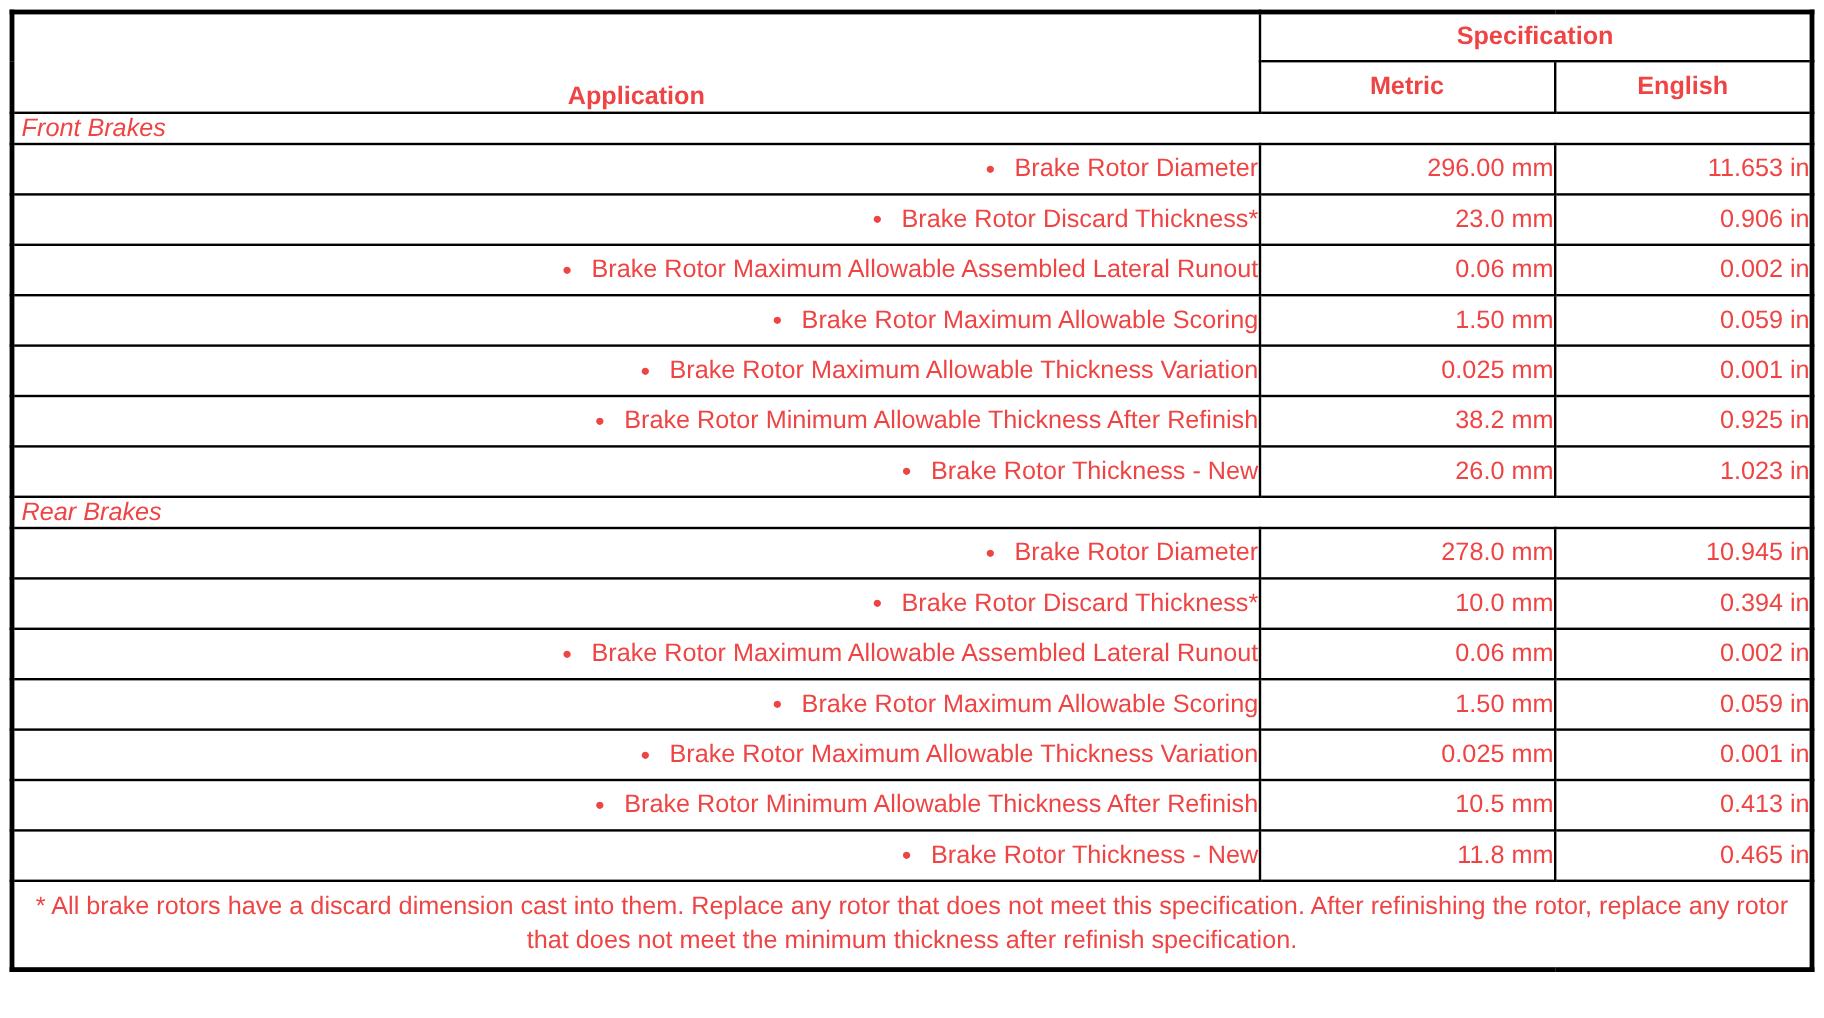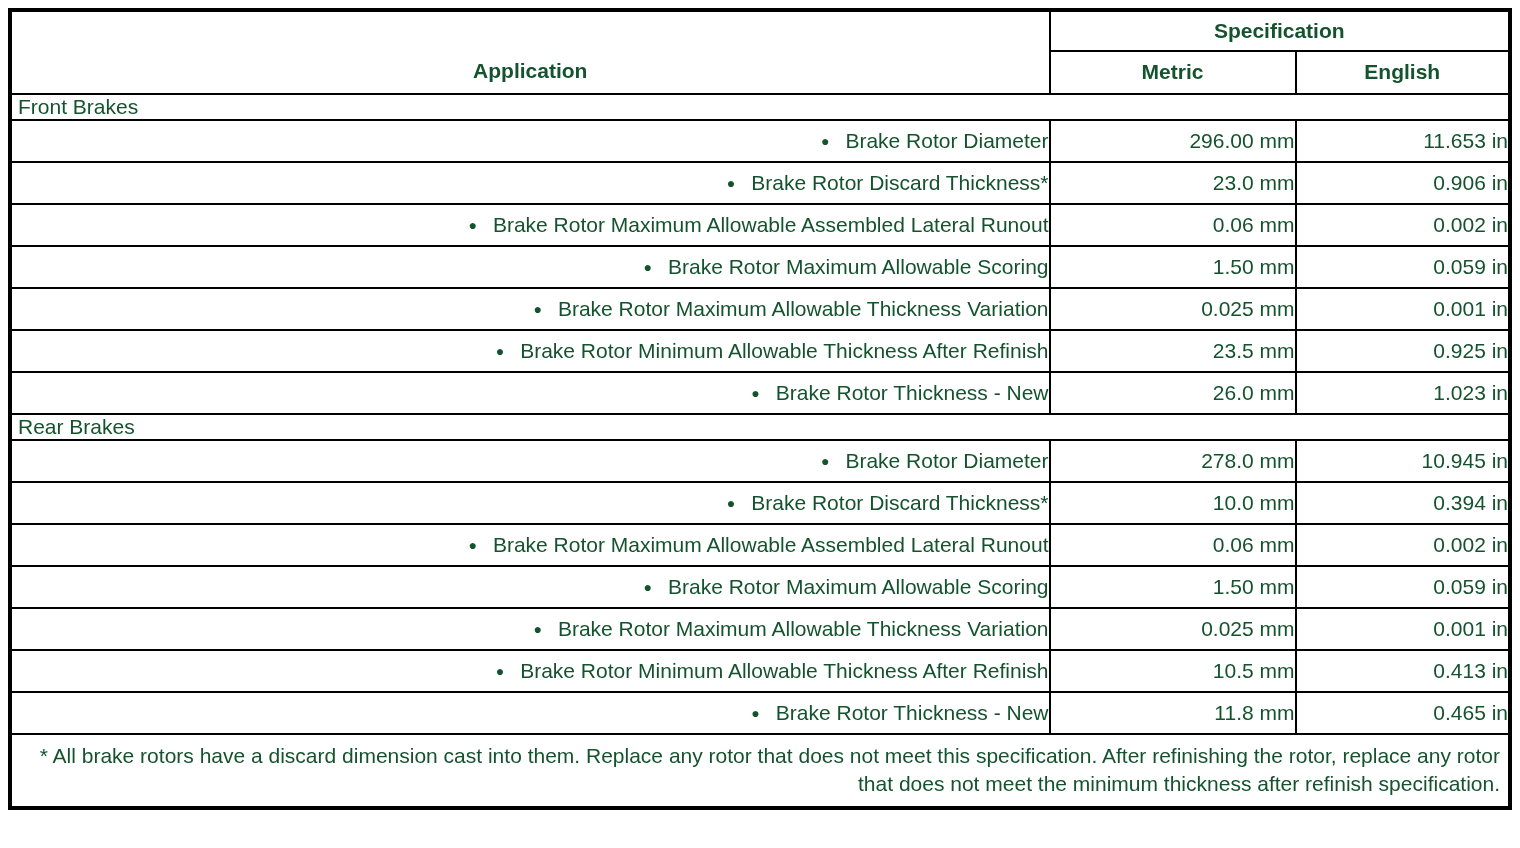--- a/index.html
+++ b/index.html
@@ -13,47 +13,47 @@
   }
   table.spec-table {
     width: 100%;
     border-collapse: collapse;
     border: 4px solid #000;
     table-layout: fixed;
   }
   th, td {
     border: 2px solid #000;
     font-size: 21px;
-    color: #14532d;
+    color: #ef4444;
     overflow: hidden;
   }
   thead th {
     font-weight: bold;
     text-align: center;
   }
   th.app-header {
     vertical-align: bottom;
-    padding-bottom: 10px;
     height: 84px;
   }
   th.spec-header {
     height: 40px;
     vertical-align: middle;
   }
   th.sub-header {
     height: 42px;
     vertical-align: middle;
     margin-left: 28px;
   }
   td.section-title {
     height: 25px;
     text-align: left;
     padding-left: 6px;
     vertical-align: middle;
     font-weight: normal;
+    font-style: italic;
   }
   td.label-cell {
     height: 42px;
     text-align: right;
     padding-left: 28px;
     vertical-align: middle;
     white-space: nowrap;
   }
   span.bullet {
     display: inline-block;
@@ -61,21 +61,21 @@
     margin-right: 16px;
     vertical-align: 2px;
   }
   td.value-cell {
     height: 42px;
     text-align: right;
     vertical-align: middle;
     white-space: nowrap;
   }
   td.footnote-cell {
-    text-align: right;
+    text-align: center;
     padding: 7px 8px 9px 8px;
     line-height: 1.32;
     vertical-align: middle;
     font-weight: normal;
   }
 </style>
 </head>
 <body>
 
 <table class="spec-table">
@@ -118,21 +118,21 @@
         <td class="value-cell">1.50 mm</td>
         <td class="value-cell">0.059 in</td>
       </tr>
       <tr>
         <td class="label-cell"><span class="bullet">●</span><span>Brake Rotor Maximum Allowable Thickness Variation</span></td>
         <td class="value-cell">0.025 mm</td>
         <td class="value-cell">0.001 in</td>
       </tr>
       <tr>
         <td class="label-cell"><span class="bullet">●</span><span>Brake Rotor Minimum Allowable Thickness After Refinish</span></td>
-        <td class="value-cell">23.5 mm</td>
+        <td class="value-cell">38.2 mm</td>
         <td class="value-cell">0.925 in</td>
       </tr>
       <tr>
         <td class="label-cell"><span class="bullet">●</span><span>Brake Rotor Thickness - New</span></td>
         <td class="value-cell">26.0 mm</td>
         <td class="value-cell">1.023 in</td>
       </tr>
       <tr>
         <td colspan="3" class="section-title">Rear Brakes</td>
       </tr>

